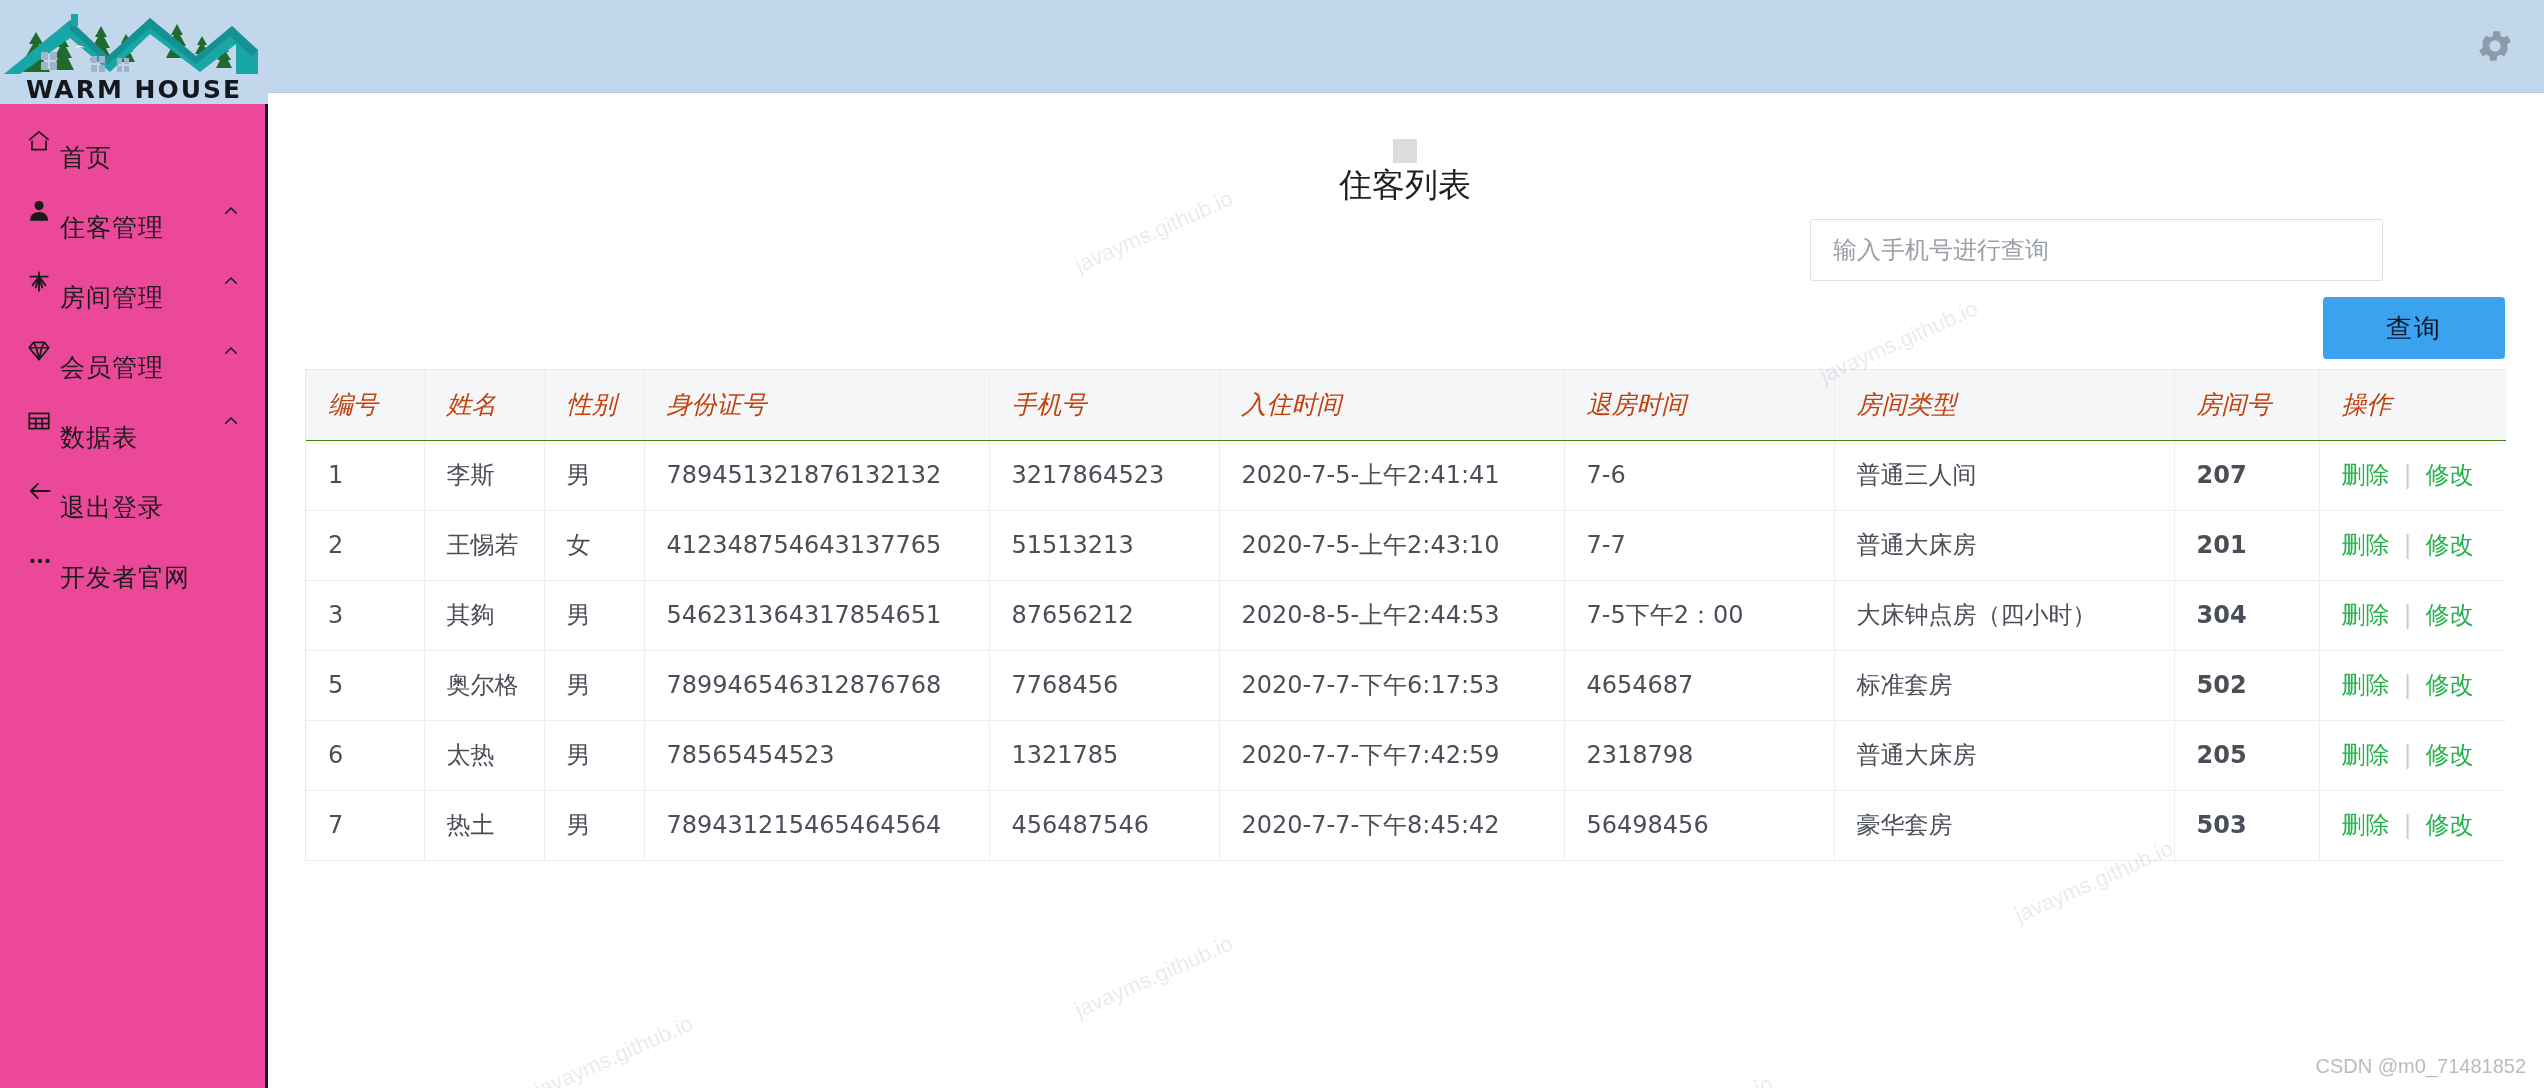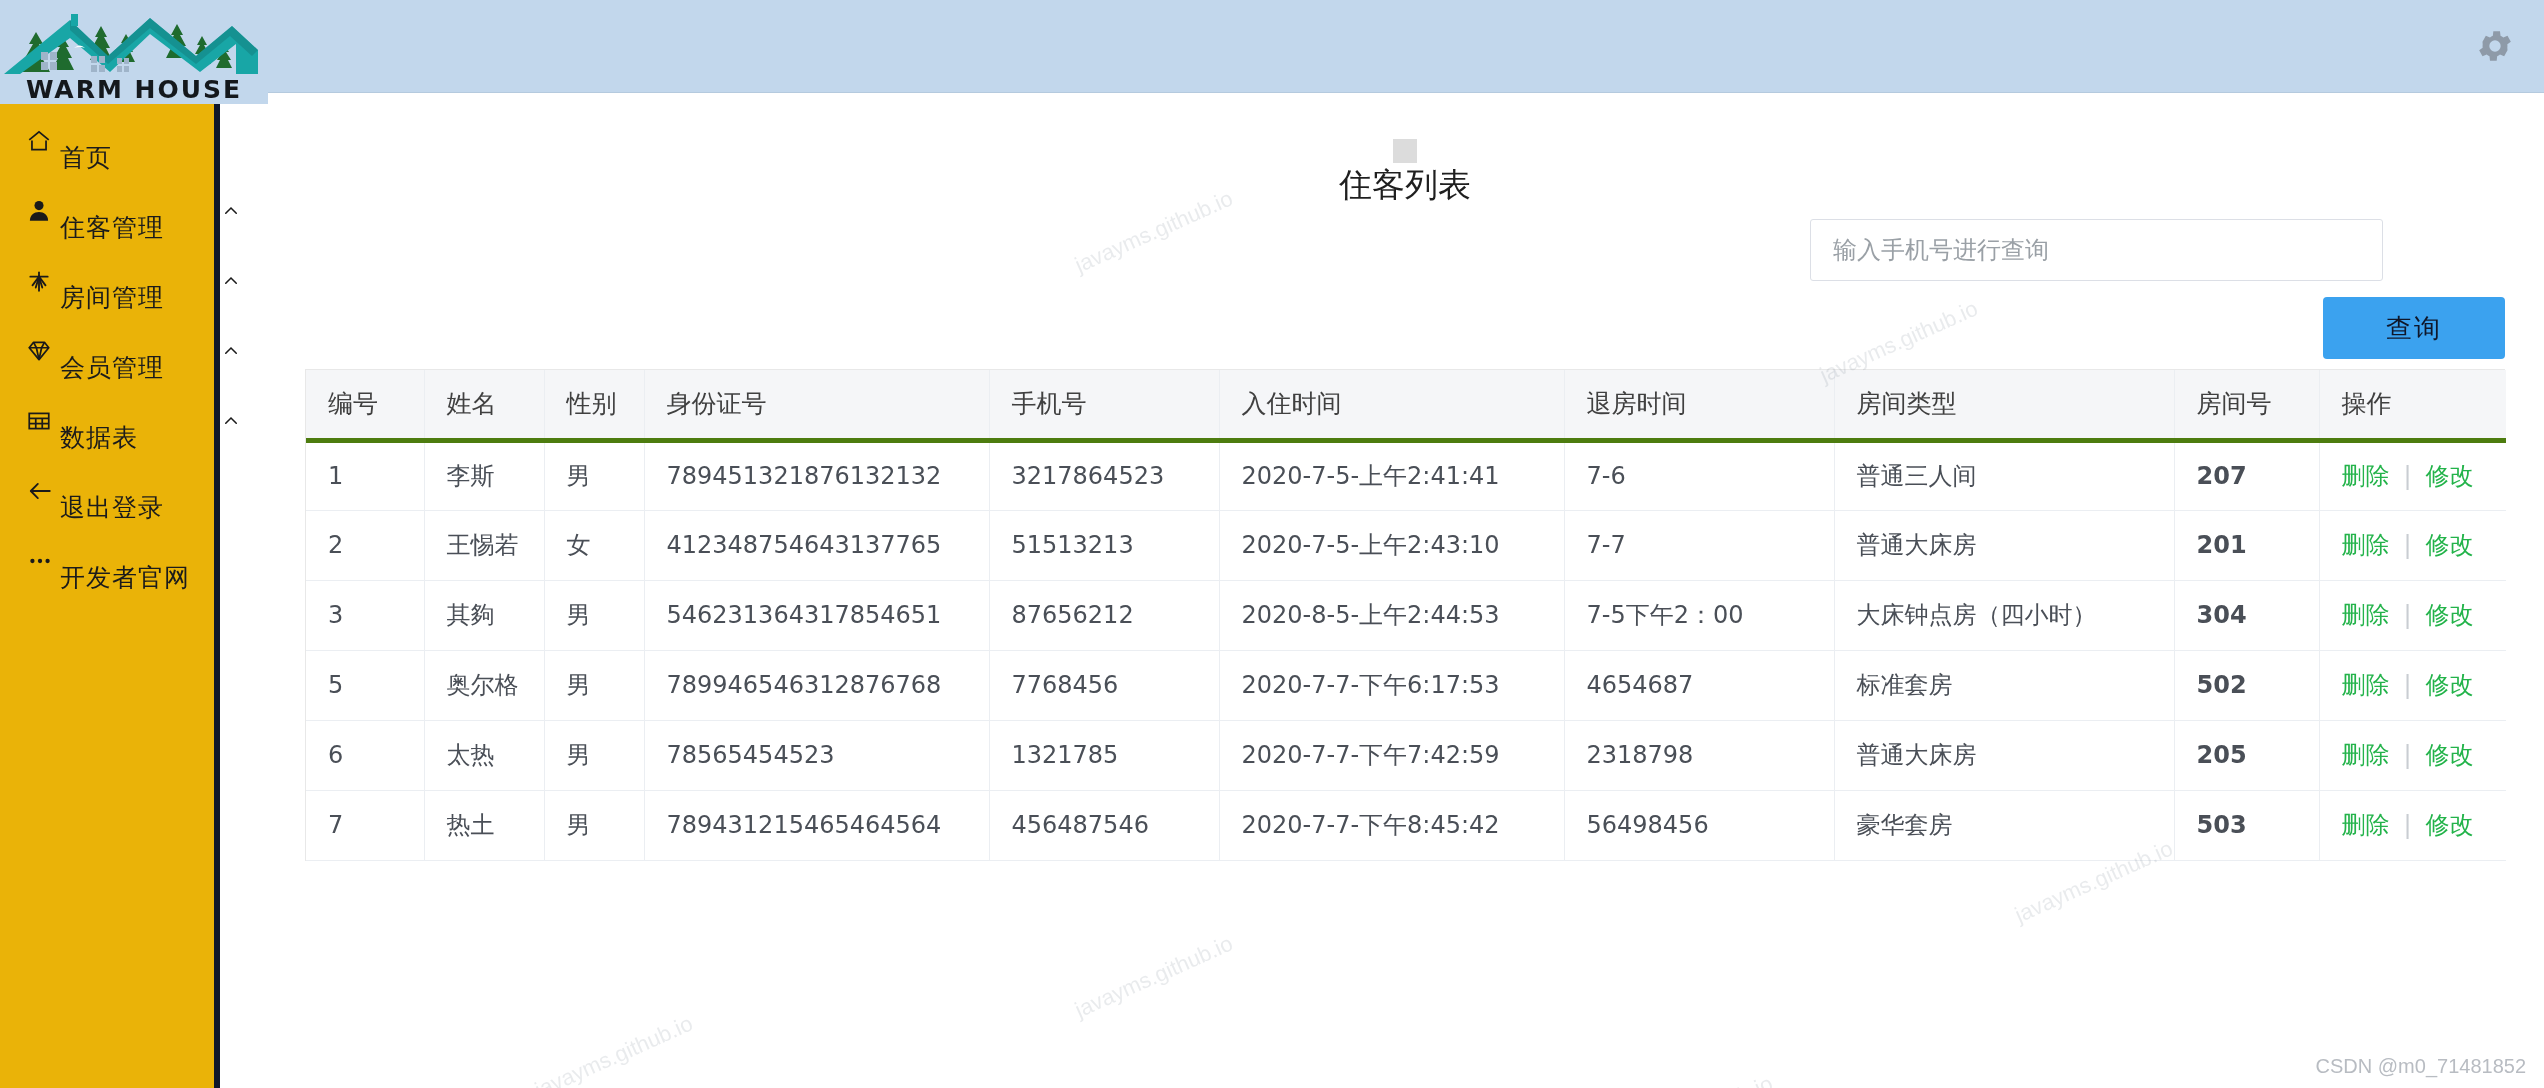--- a/index.html
+++ b/index.html
@@ -19,25 +19,25 @@
     position: relative;
     width: 2544px;
     height: 1088px;
     background: #ffffff;
   }
 
   
   .sidebar {
     position: absolute;
     left: 0; top: 0;
-    width: 220px;
+    width: 268px;
     height: 1088px;
-    background: #eab308;
+    background: #ec4899;
     box-sizing: border-box;
-    border-right: 6px solid #0f172a;
+    border-right: 3px solid #0f172a;
     z-index: 5;
   }
   .logo-wrap {
     position: relative;
     width: 268px;
     height: 104px;
     overflow: hidden;
   }
   .logo-svg { display: block; width: 268px; height: 104px; }
 
@@ -216,22 +216,23 @@
     overflow: hidden;
     white-space: nowrap;
   }
   table.guest-table th:last-child,
   table.guest-table td:last-child { border-right: none; }
   table.guest-table thead th {
     height: 70px;
     background: #f5f6f8;
     font-weight: normal;
     font-size: 25px;
-    color: #404040;
-    border-bottom: 5px solid #4d7c0f;
+    color: #c2410c;
+    border-bottom: 1px solid #4d7c0f;
+    font-style: italic;
   }
   table.guest-table tbody td {
     height: 70px;
     font-size: 24px;
     color: #4a4f57;
     background: #ffffff;
   }
   td.c-room-no { font-weight: bold; color: #3a3f47; }
   .op-link {
     color: #23b34a;

